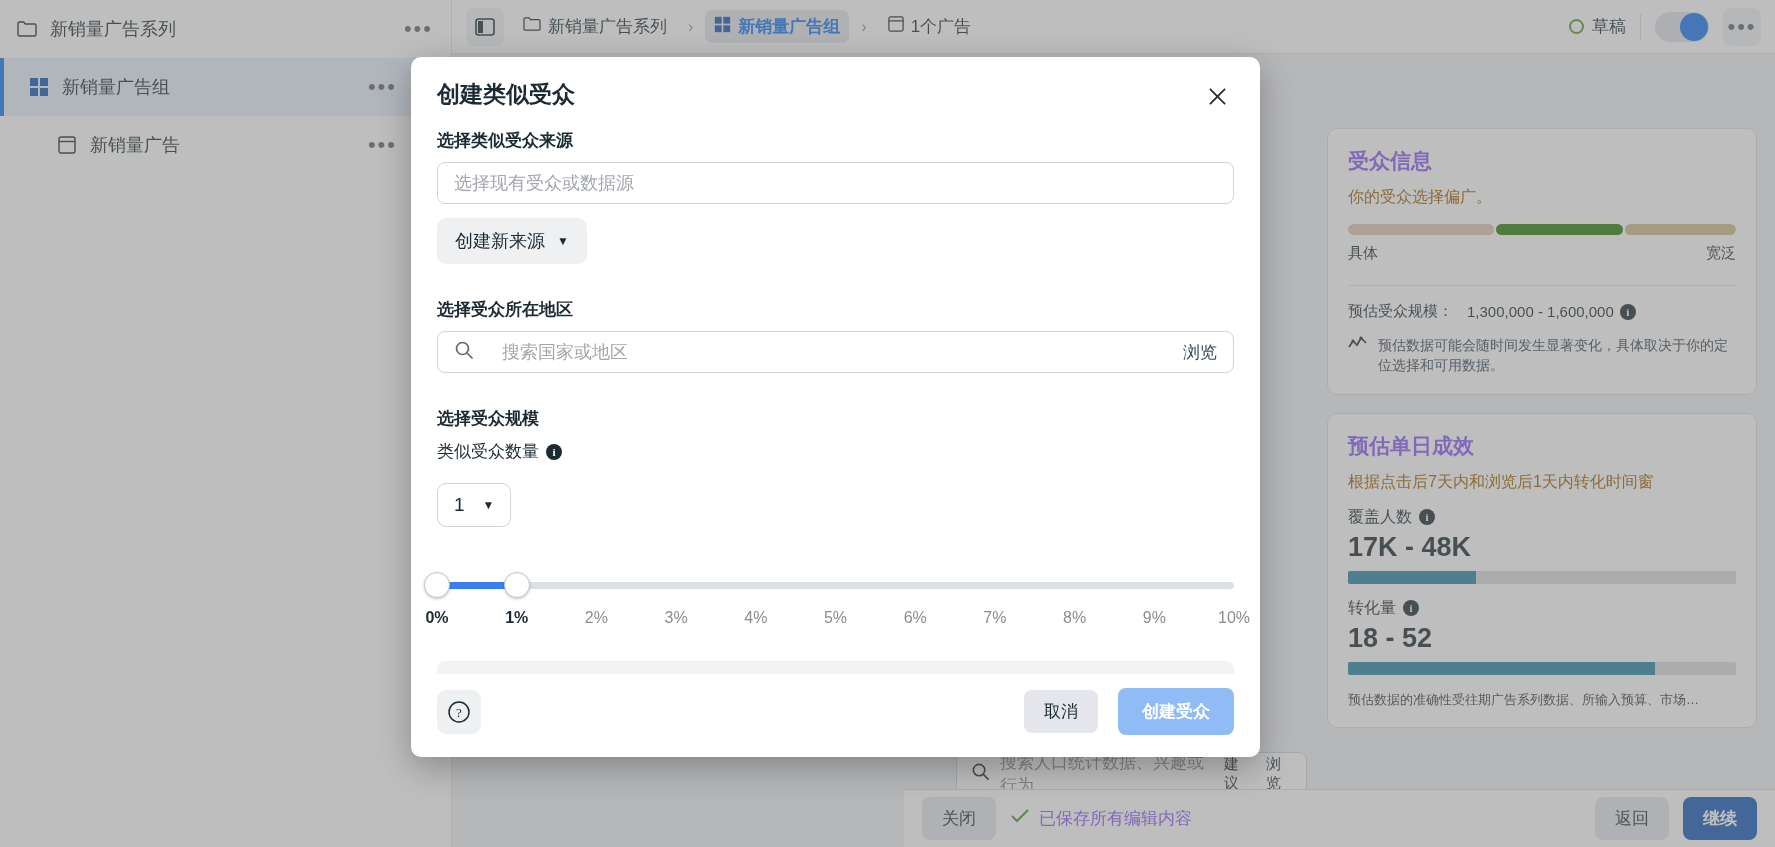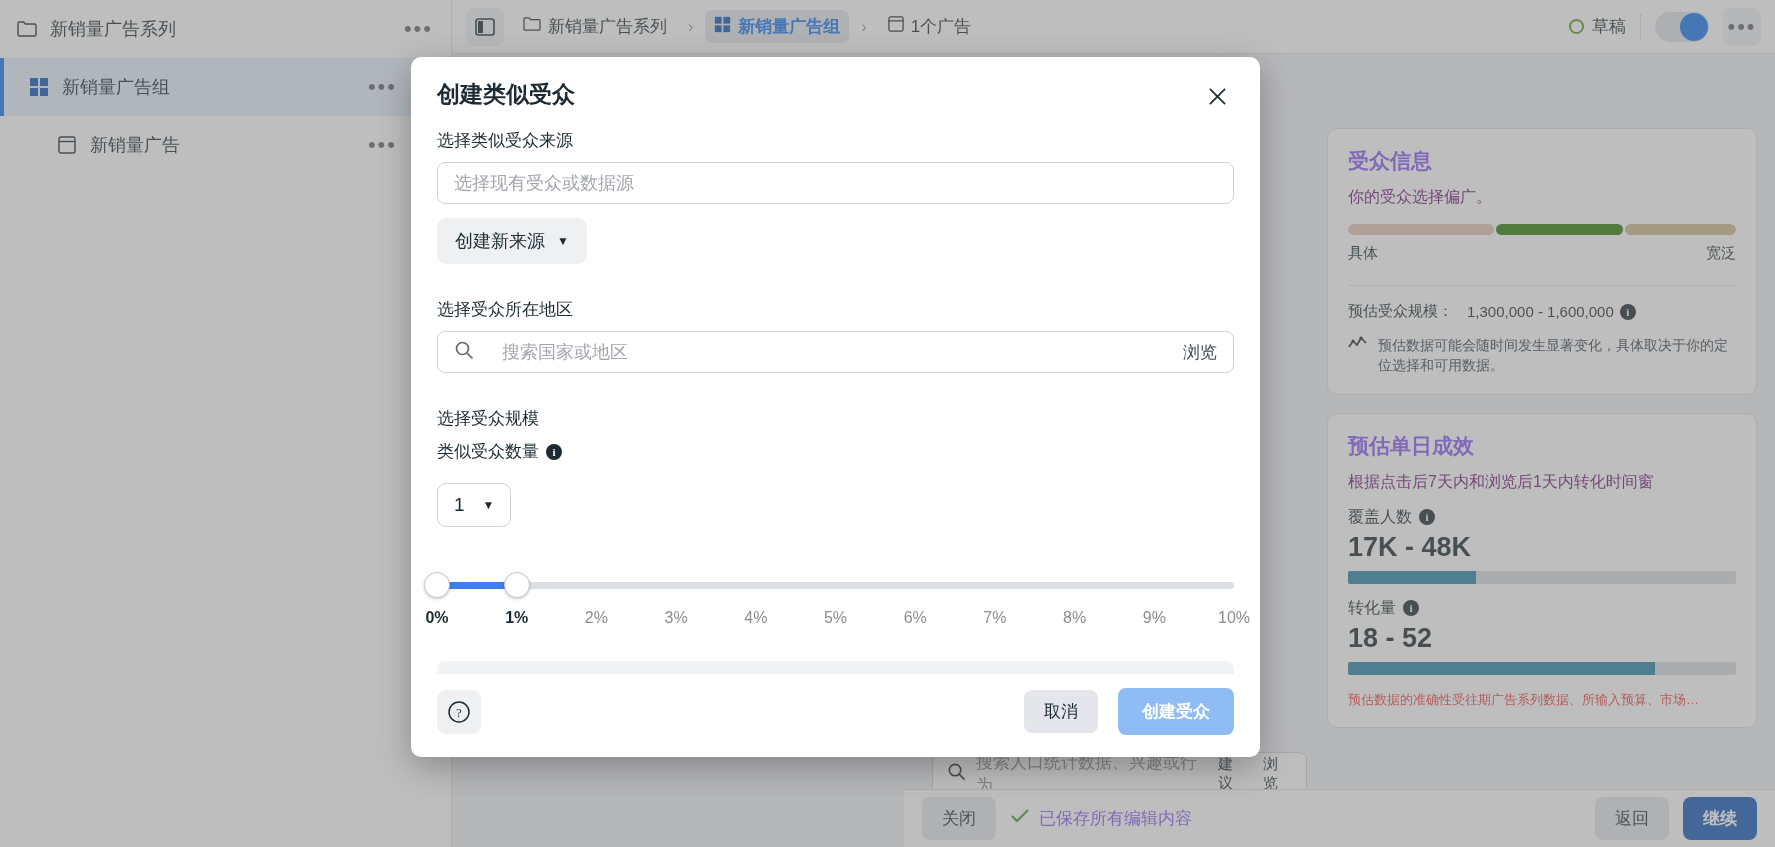--- a/index.html
+++ b/index.html
@@ -68,42 +68,42 @@
   .kebab-btn { width: 38px; height: 38px; border-radius: 8px; display:flex; align-items:center;
                justify-content:center; background: #f0f2f5; }
 
   
   #right-col { position: absolute; right: 18px; top: 128px; width: 430px; }
   .info-card {
     background: #fff; border: 1px solid #dddfe2; border-radius: 10px;
     padding: 18px 20px; margin-bottom: 18px;
   }
   .card-title { font-size: 21px; font-weight: bold; color: #8b5cf6; margin-bottom: 12px; }
-  .card-sub { font-size: 16px; color: #701a75; margin-bottom: 16px; }
+  .card-sub { font-size: 16px; color: #a16207; margin-bottom: 16px; }
   .gauge { display: flex; height: 11px; border-radius: 6px; overflow: hidden; gap: 2px; }
   .gauge-seg { height: 11px; border-radius: 6px; }
   .gauge-labels { display: flex; justify-content: space-between; font-size: 15px;
                   color: #1c2b33; margin-top: 9px; }
   .card-divider { height:1px; background:#e4e6eb; margin: 22px 0 16px; }
   .size-row { font-size: 15px; color: #1c2b33; display:flex; align-items:center; gap:6px; }
   .size-row .label { margin-right: 8px; }
   .note-row { display:flex; gap: 10px; margin-top: 14px; font-size: 14px; color: #3b4956; line-height: 1.45; }
   .metric-label { display:flex; align-items:center; gap:7px; font-size:16px; color:#1c2b33; margin-top: 14px; }
   .metric-value { font-size: 27px; font-weight: bold; color:#1c2b33; margin: 4px 0 8px; }
   .meter { height: 13px; background: #d9dde1; border-radius: 2px; overflow:hidden; }
   .meter-fill { height: 13px; background: #2a84a8; }
-  .card-foot { font-size: 13px; color:#ef4444; margin-top: 16px; line-height:1.4; }
+  .card-foot { font-size: 13px; color:#404040; margin-top: 16px; line-height:1.4; }
 
   .info-i { width: 16px; height: 16px; border-radius: 50%; background:#1c2b33; color:#fff;
             font-size: 11px; font-weight: bold; display:inline-flex; align-items:center;
             justify-content:center; font-family: "Liberation Serif", serif; flex:0 0 16px; }
 
   
   #bg-search {
-    position: absolute; left: 480px; right: 468px; top: 752px; height: 44px;
+    position: absolute; left: 504px; right: 468px; top: 752px; height: 44px;
     background:#fff; border:1px solid #d0d3d8; border-radius: 8px;
     display:flex; align-items:center; padding: 0 14px; gap: 10px; font-size: 17px; color:#8a8d91;
   }
   #bg-search .right-acts { margin-left:auto; display:flex; gap:16px; color:#1c2b33; font-size:15px; }
 
   
   #bottombar {
     position: absolute; left: 452px; right: 0; bottom: 0; height: 58px; background:#fff;
     border-top: 1px solid #dddfe2; display:flex; align-items:center; padding: 0 18px; gap: 14px;
   }
@@ -118,21 +118,21 @@
     left: 411px; top: 57px; width: 849px; height: 700px;
     background: #ffffff; border-radius: 10px;
     box-shadow: 0 10px 34px rgba(0,0,0,0.28);
     display: flex; flex-direction: column;
   }
   .modal-head { padding: 22px 26px 4px; display:flex; align-items:flex-start; }
   .modal-title { font-size: 23px; font-weight: bold; color:#1c2b33; }
   .modal-close { margin-left:auto; width:34px; height:34px; display:flex; align-items:center;
                  justify-content:center; border-radius:50%; }
   .modal-body { flex: 1 1 auto; padding: 12px 26px 0; overflow:hidden; }
-  .field-label { font-size: 17px; font-weight: normal; color:#1c2b33; margin-bottom: 10px; }
+  .field-label { font-size: 17px; font-weight: bold; color:#1c2b33; margin-bottom: 10px; }
   .field-label.plain { font-weight: normal; display:flex; align-items:center; gap:7px; }
   .sec-gap { margin-top: 34px; }
   .text-input {
     width: 100%; height: 42px; border: 1px solid #cfd2d7; border-radius: 8px;
     display:flex; align-items:center; padding: 0 16px; font-size: 18px; color:#a3a7ad;
   }
   .text-input .ph { color:#a3a7ad; }
   .search-input { gap: 28px; }
   .browse-link { margin-left:auto; font-size: 17px; color:#3b4956; }
   .pill-btn {

